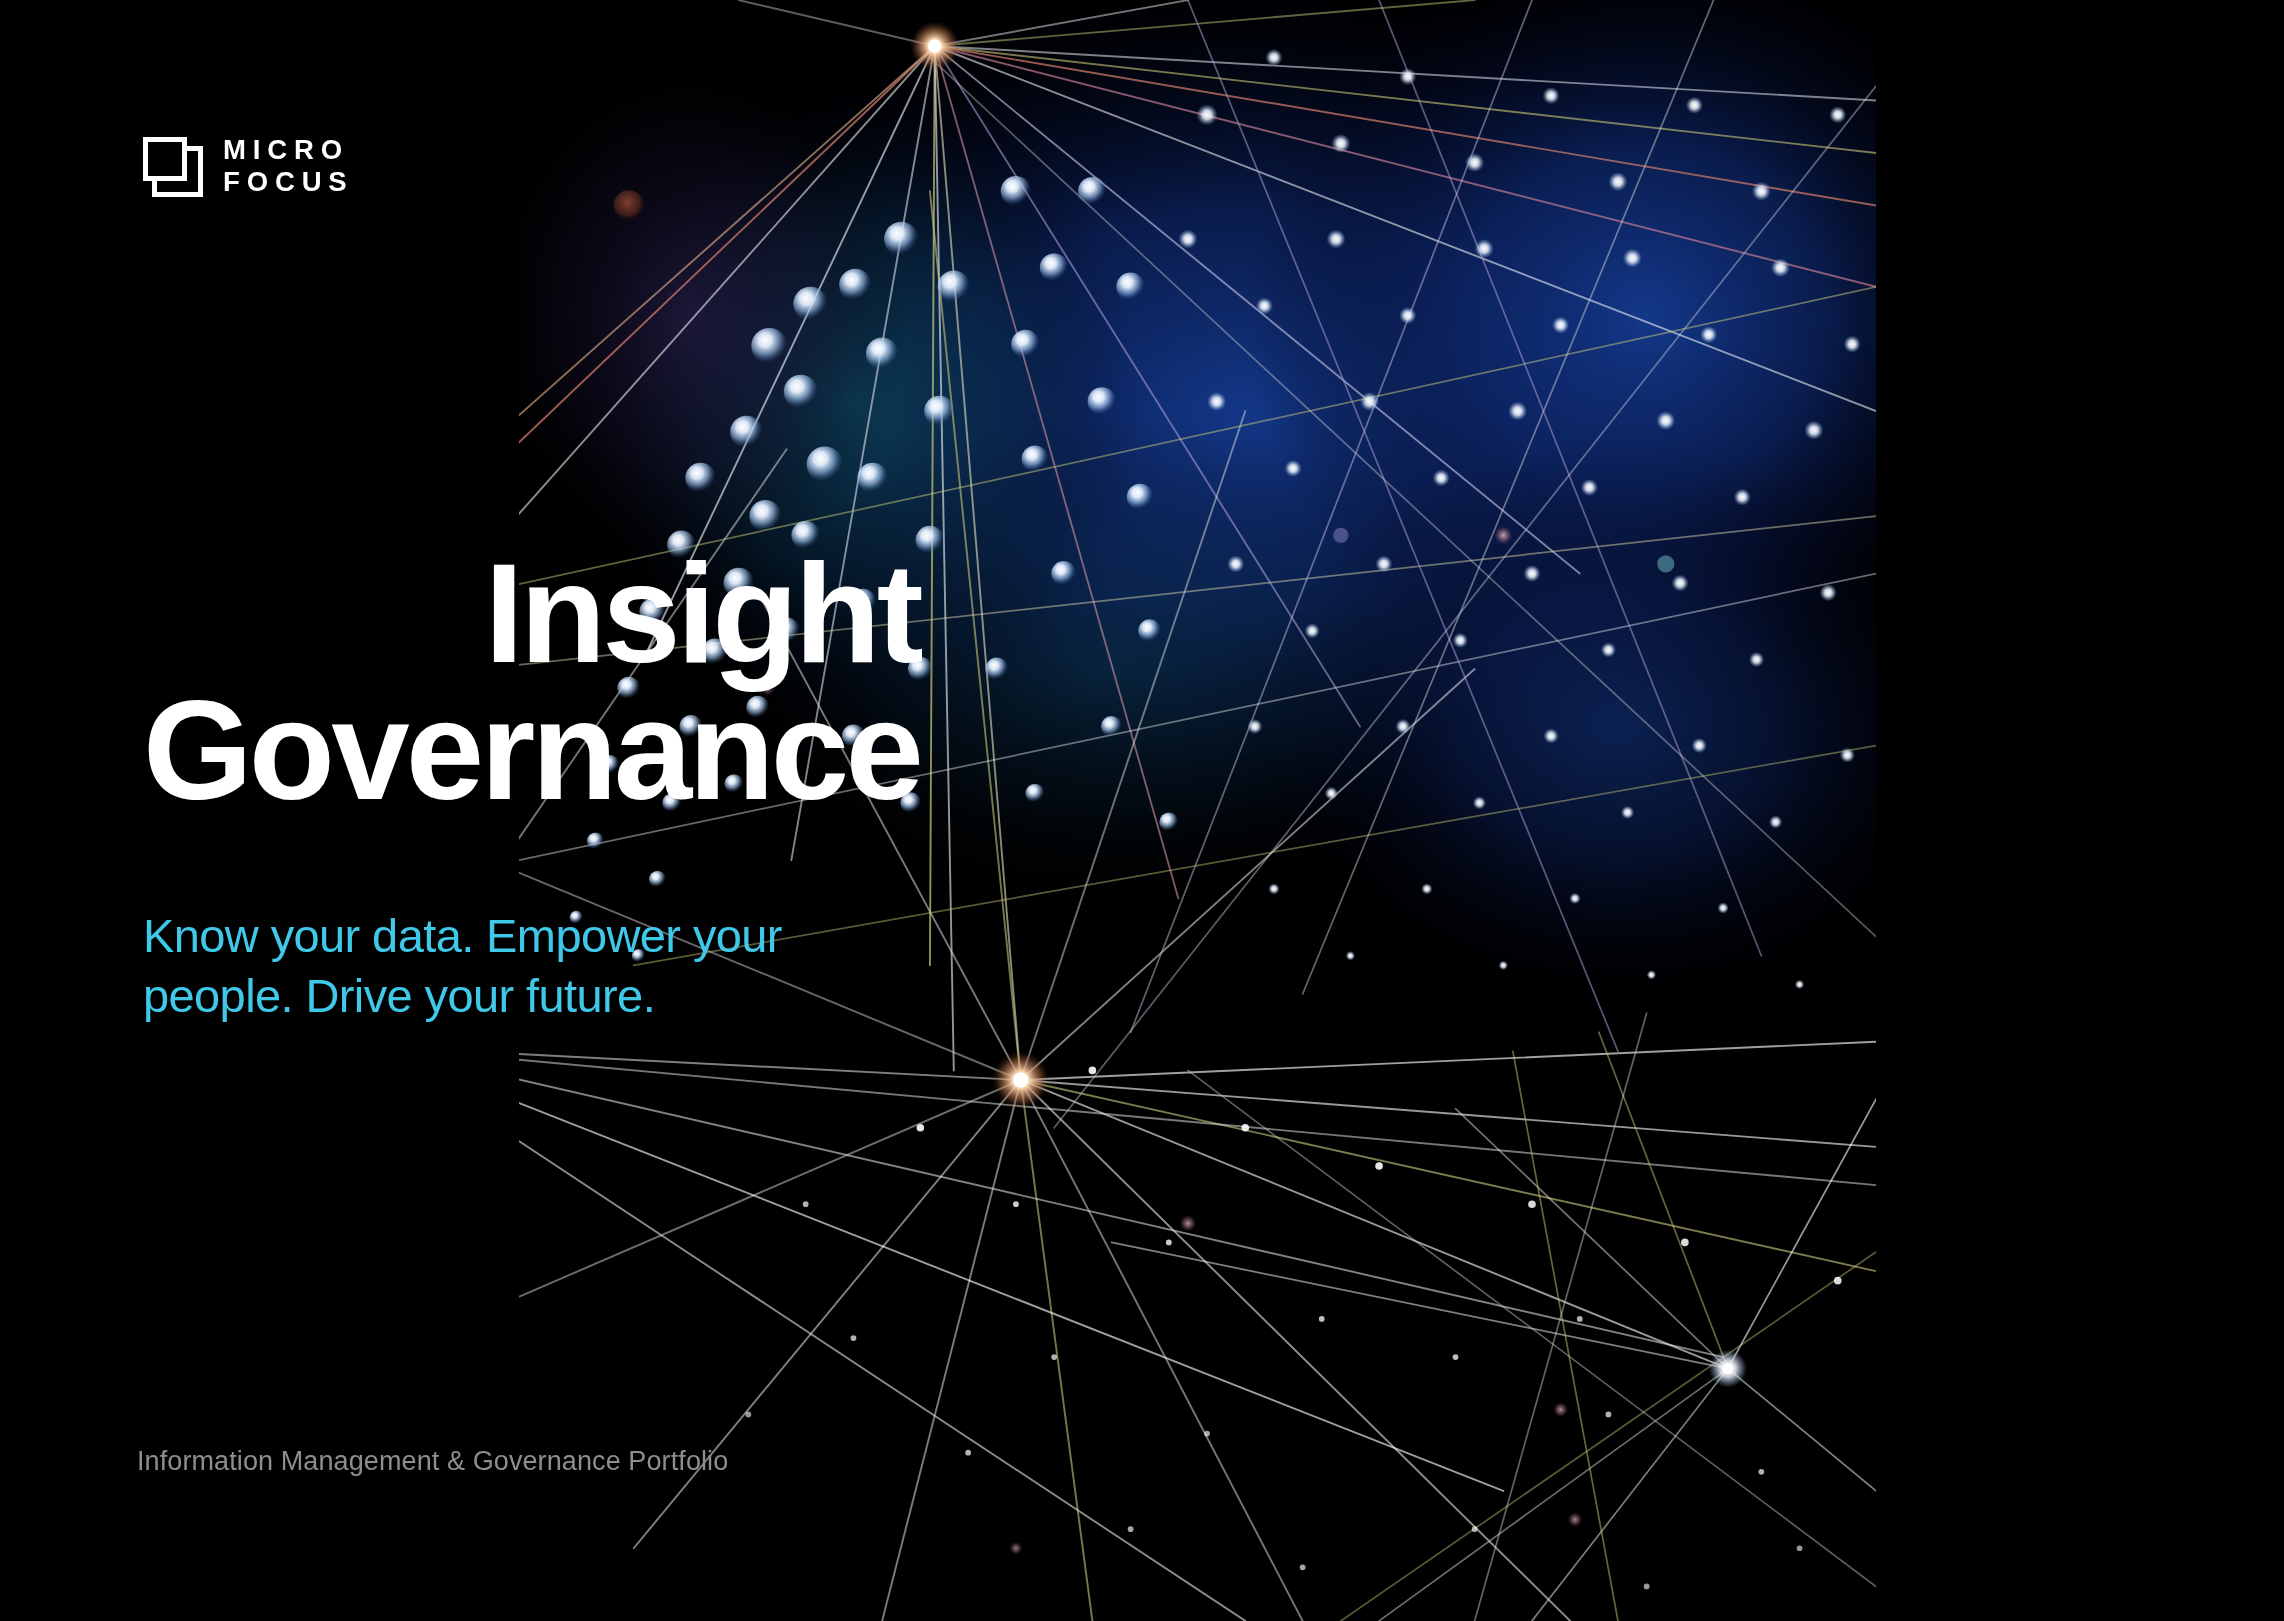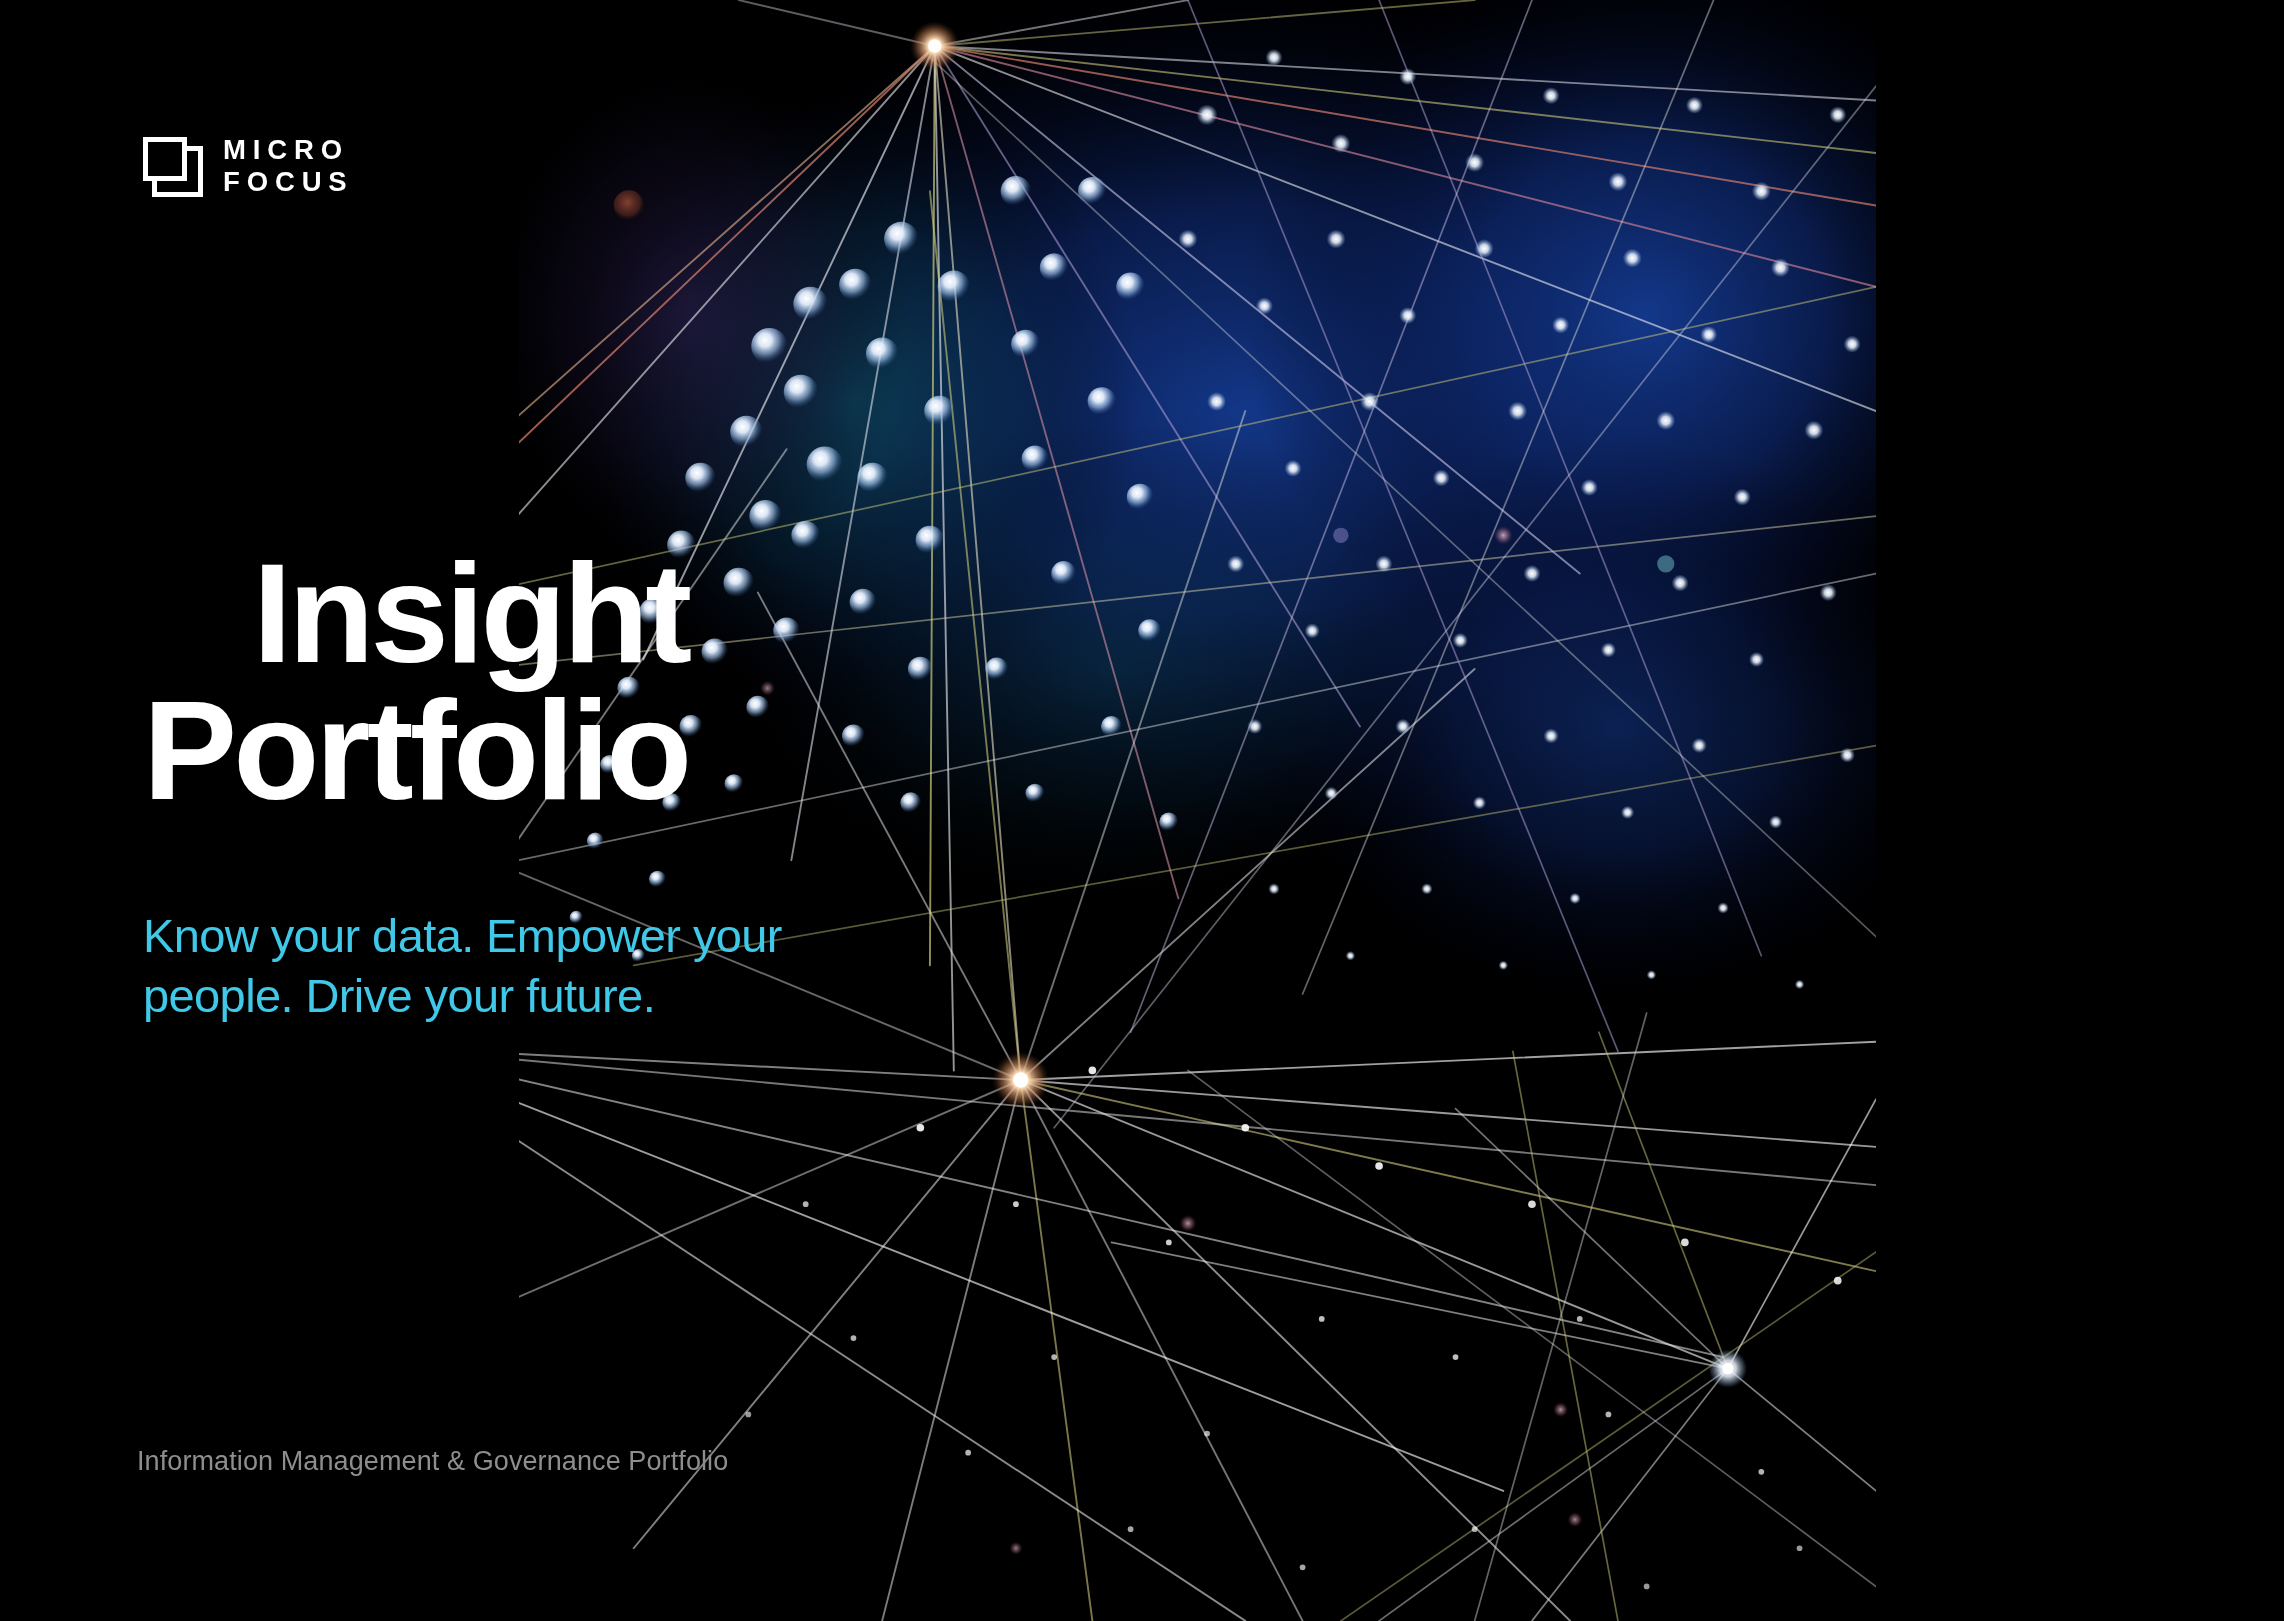--- a/index.html
+++ b/index.html
@@ -424,21 +424,21 @@
     </div>
     <div id="logo-words">
       <span class="logo-line l1">MICRO</span>
       <span class="logo-line l2">FOCUS</span>
       <span class="logo-reg" style="top:-5.7px; right:auto; left:145px;">®</span>
     </div>
   </div>
 
   <h1 id="headline">
     <span class="hl-line">Insight</span>
-    <span class="hl-line">Portfolio</span>
+    <span class="hl-line">Governance</span>
   </h1>
 
   <p id="subtitle">
     <span class="sub-line">Know your data. Empower your</span>
     <span class="sub-line">people. Drive your future.</span>
   </p>
 
   <div id="footer">Information Management &amp; Governance Portfolio</div>
 
 </div>

